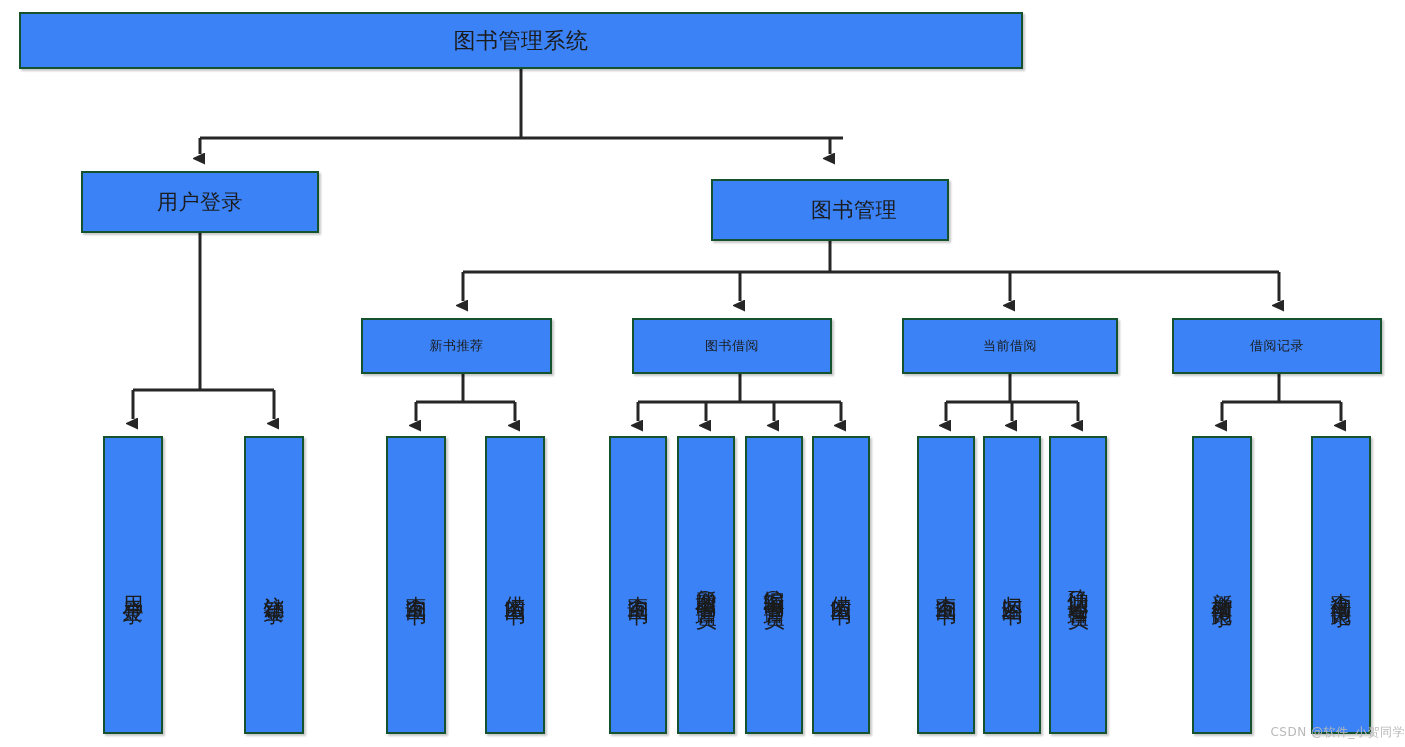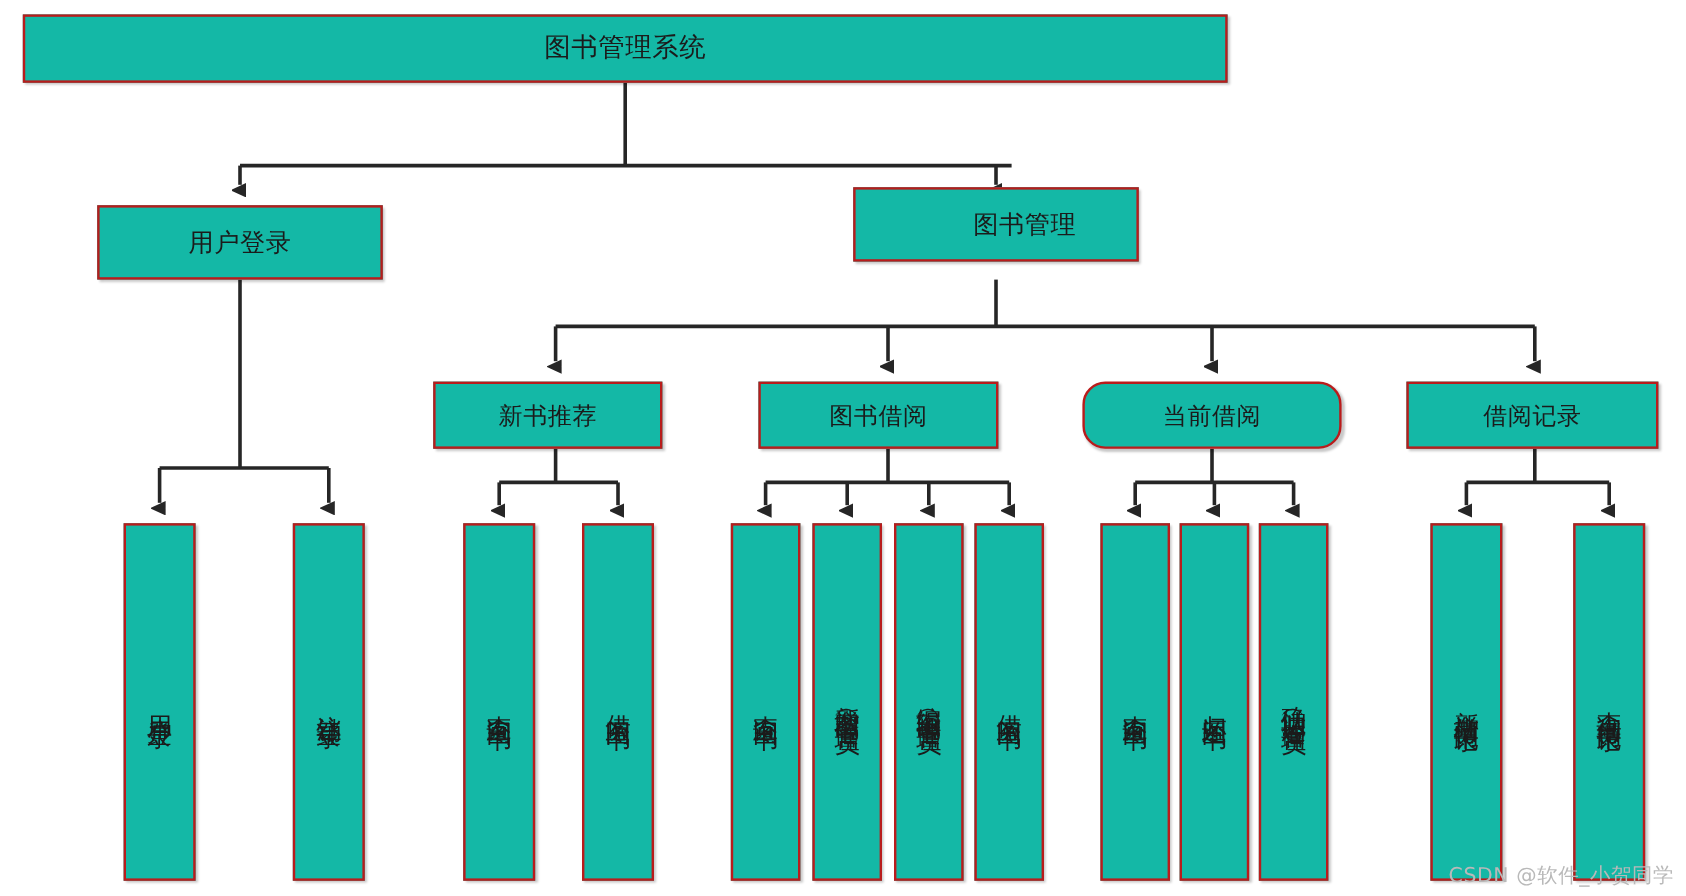--- a/index.html
+++ b/index.html
@@ -24,53 +24,53 @@
   svg.flow {
     position: absolute;
     left: 0;
     top: 0;
     width: 1405px;
     height: 747px;
   }
   .node-box {
     position: absolute;
     box-sizing: border-box;
-    background: #14b8a6;
-    border: 2px solid #b91c1c;
+    background: #3b82f6;
+    border: 2px solid #14532d;
     display: flex;
     align-items: center;
     justify-content: center;
     box-shadow: 2px 2px 2px rgba(0,0,0,0.22);
   }
   .node-label {
     color: #1b1b1b;
     letter-spacing: 0.5px;
     white-space: nowrap;
     line-height: 1.25;
   }
   .node-root .node-label { font-size: 22px; }
   .node-l1 .node-label { font-size: 21px; }
-  .node-l2 .node-label { font-size: 20px; }
+  .node-l2 .node-label { font-size: 13px; }
   .node-leaf {
     align-items: center;
     justify-content: center;
   }
   .node-leaf .node-label {
     writing-mode: vertical-rl;
     text-orientation: upright;
     font-size: 21px;
     letter-spacing: 3px;
     line-height: 1.05;
     max-height: 100%;
   }
   .watermark {
     position: absolute;
-    right: 10px;
+    right: 0;
     bottom: 6px;
-    font-size: 17px;
+    font-size: 12px;
     color: #b9b9b9;
     white-space: nowrap;
     letter-spacing: 0.5px;
   }
 </style>
 </head>
 <body>
 
 <div id="diagram-root">
 
@@ -137,32 +137,32 @@
   </svg>
 
   <div class="node-box node-root" id="node-root" style="left: 19px; top: 12px; width: 1004px; height: 57px;">
     <span class="node-label">图书管理系统</span>
   </div>
 
   <div id="level1-container">
       <div class="node-box node-l1" style="left: 81px; top: 171px; width: 238px; height: 62px;">
         <span class="node-label">用户登录</span>
       </div>
-      <div class="node-box node-l1" style="left: 711px; top: 156px; width: 238px; height: 62px; padding-left: 48px;">
+      <div class="node-box node-l1" style="left: 711px; top: 179px; width: 238px; height: 62px; padding-left: 48px;">
         <span class="node-label">图书管理</span>
       </div>
     </div>
   <div id="level2-container">
       <div class="node-box node-l2" style="left: 361px; top: 318px; width: 191px; height: 56px;">
         <span class="node-label">新书推荐</span>
       </div>
       <div class="node-box node-l2" style="left: 632px; top: 318px; width: 200px; height: 56px;">
         <span class="node-label">图书借阅</span>
       </div>
-      <div class="node-box node-l2" style="left: 902px; top: 318px; width: 216px; height: 56px; border-radius: 19px;">
+      <div class="node-box node-l2" style="left: 902px; top: 318px; width: 216px; height: 56px;">
         <span class="node-label">当前借阅</span>
       </div>
       <div class="node-box node-l2" style="left: 1172px; top: 318px; width: 210px; height: 56px;">
         <span class="node-label">借阅记录</span>
       </div>
     </div>
   <div id="leaves-container">
       <div class="node-box node-leaf" style="left: 103px; top: 436px; width: 60px; height: 298px;">
         <span class="node-label">用户登录</span>
       </div>

